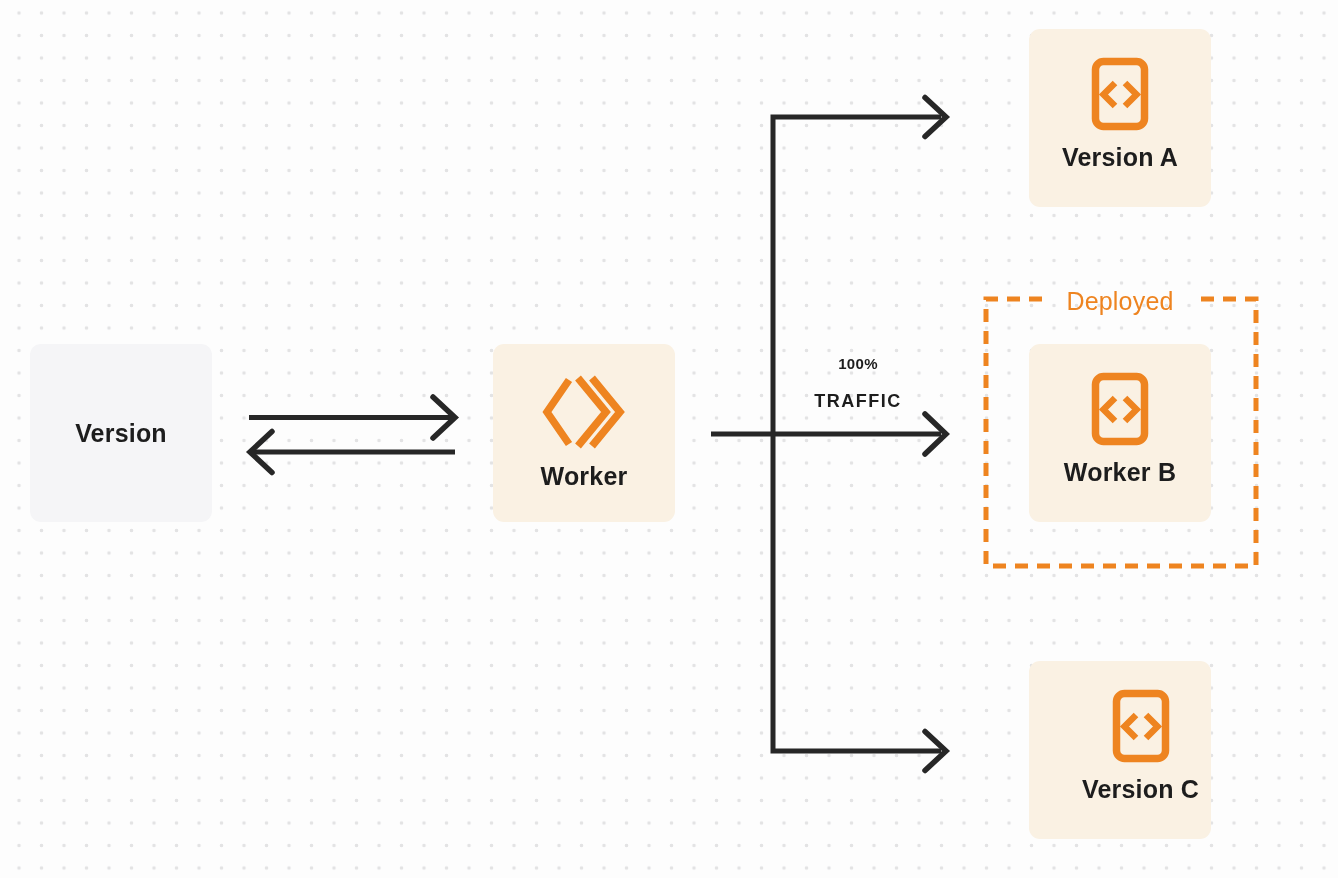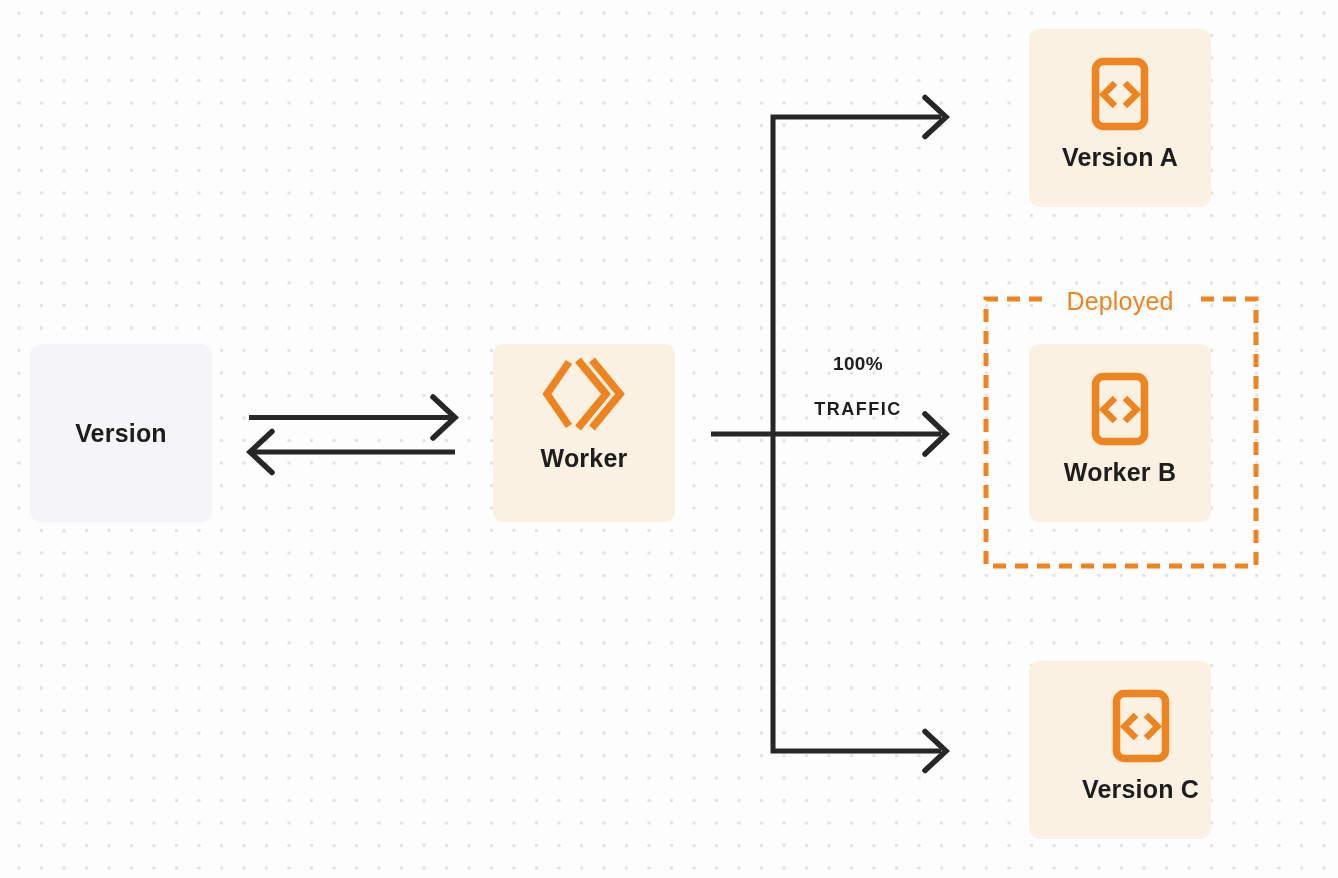--- a/index.html
+++ b/index.html
@@ -42,49 +42,49 @@
   .client-node {
     left: 30px; top: 344px;
     width: 182px; height: 178px;
     background: #F5F5F7;
     justify-content: center;
   }
   .worker-node {
     left: 493px; top: 344px;
     width: 182px; height: 178px;
     background: #FAF1E3;
-    padding-top: 13px;
+    padding-top: 31px;
   }
   .worker-node .node-label { margin-top: 13px; }
   .version-node {
     width: 182px; height: 178px;
     background: #FAF1E3;
     padding-top: 28px;
   }
   .version-node .node-label { margin-top: 12px; }
   .version-a { left: 1029px; top: 29px; }
   .version-b { left: 1029px; top: 344px; }
   .version-c { left: 1029px; top: 661px; padding-left: 41px; }
   .traffic-label {
     position: absolute;
     left: 780px; top: 351px;
     width: 156px;
     text-align: center;
     color: #1D1D1D;
     font-weight: 700;
   }
   .traffic-label .line1 {
-    font-size: 19px;
+    font-size: 15px;
     line-height: 26px;
     letter-spacing: 0.3px;
   }
   .traffic-label .line2 {
     font-size: 18px;
     line-height: 24px;
-    margin-top: 20px;
+    margin-top: 12px;
     letter-spacing: 1.5px;
   }
   .deployed-label {
     position: absolute;
     left: 1040px; top: 287px;
     width: 160px;
     text-align: center;
     font-weight: 400;
     font-size: 25px;
     color: #EE8420;

